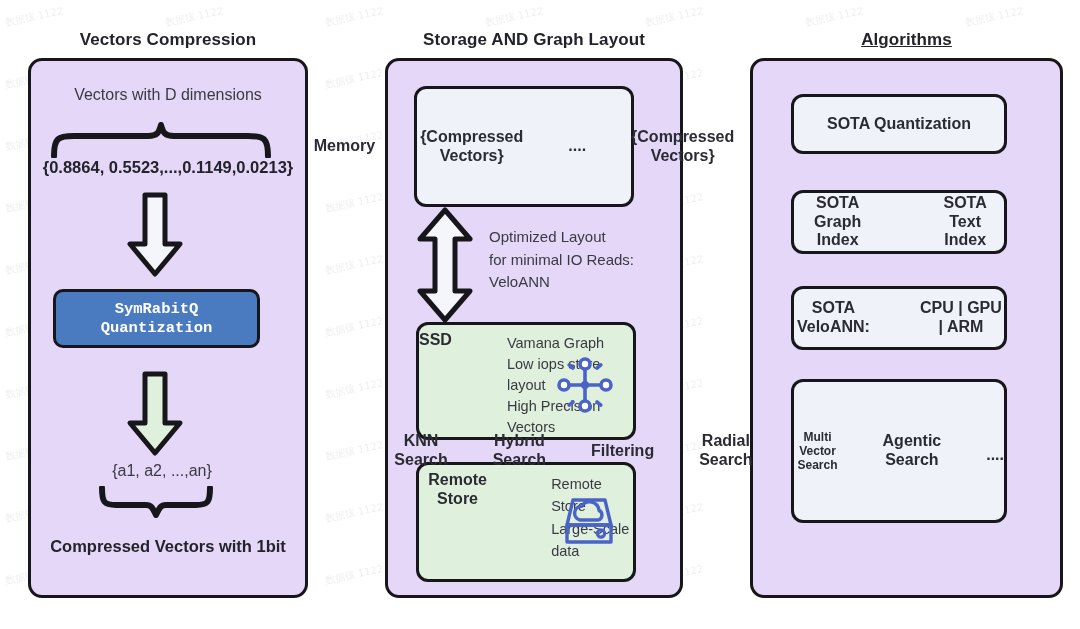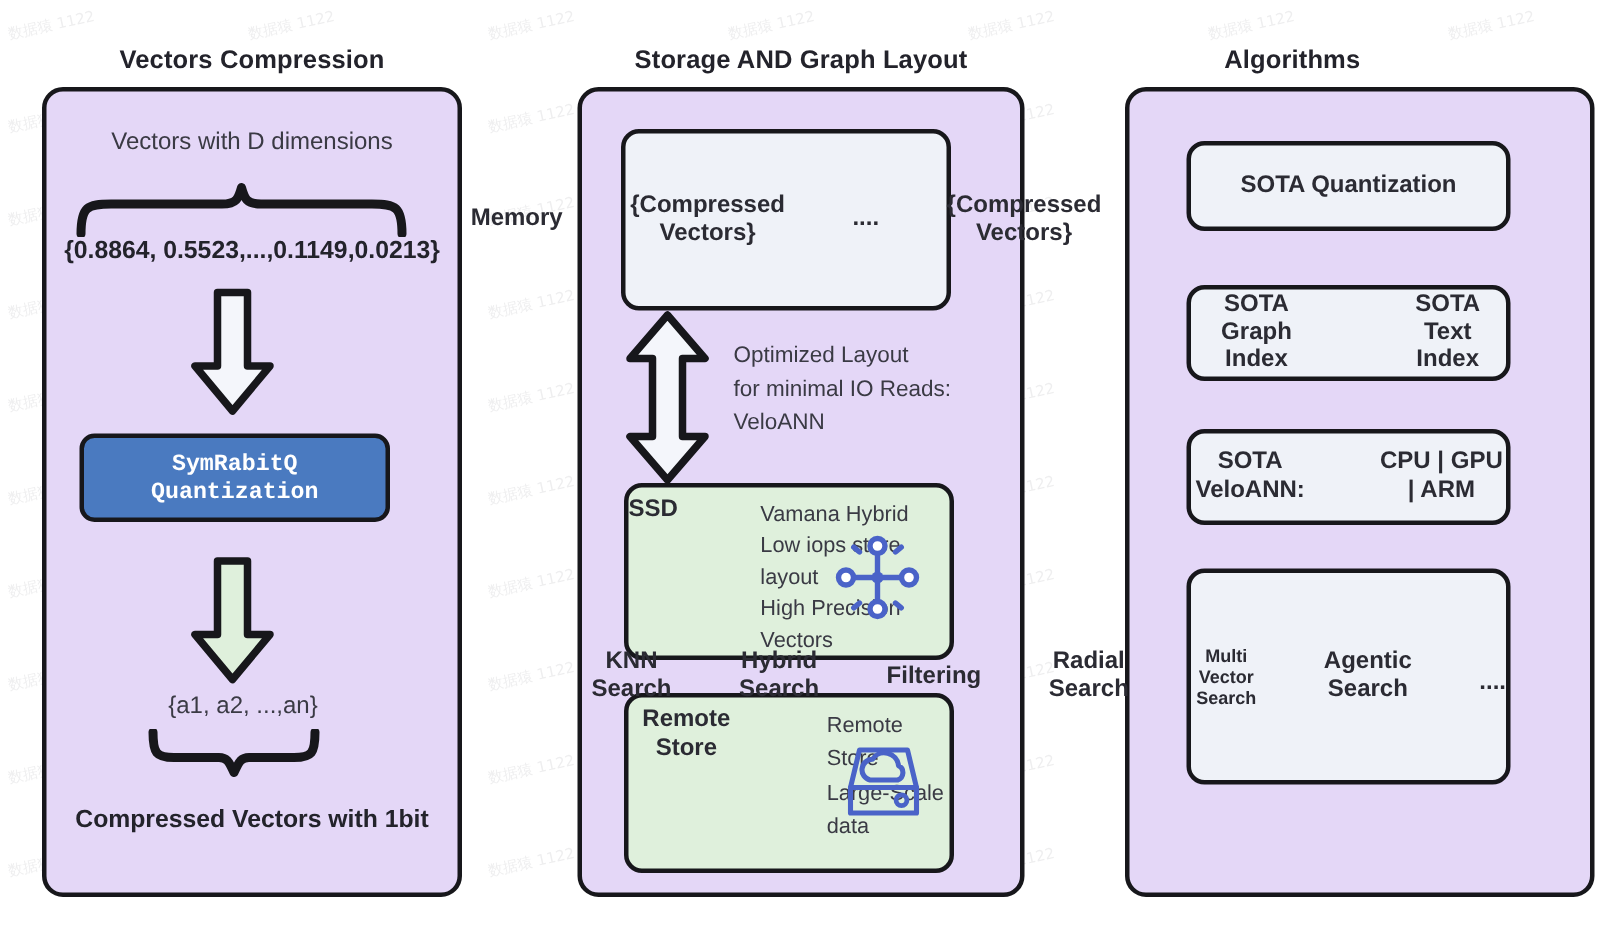--- a/index.html
+++ b/index.html
@@ -211,21 +211,21 @@
 
   <div class="txt" style="left:489px; top:226px; width:190px; font-size:15px; line-height:1.5;">
     <div>Optimized Layout</div>
     <div>for minimal IO Reads:</div>
     <div>VeloANN</div>
   </div>
 
   <div class="card green" style="left:416px; top:322px; width:220px; height:118px; justify-content:flex-start; align-items:stretch; padding:6px 0 0 0;">
     <div class="line bold" style="font-size:16px; text-align:center;">SSD</div>
     <div style="position:relative; padding:2px 0 0 10px; font-size:14.5px; line-height:1.45; color:#3a3a44;">
-      <div>Vamana Hybrid</div>
+      <div>Vamana Graph</div>
       <div>Low iops store layout</div>
       <div>High Precision Vectors</div>
     </div>
     <div style="position:absolute; right:18px; top:30px;">
       <svg width="60" height="60" viewBox="0 0 60 60">
         <g stroke="#4a63c8" stroke-width="3.6" fill="none" stroke-linecap="round">
           <line x1="30" y1="13" x2="30" y2="47"></line>
           <line x1="13" y1="30" x2="47" y2="30"></line>
           <line x1="42" y1="13" x2="48" y2="8" stroke-dasharray="5 4"></line>
           <line x1="18" y1="13" x2="12" y2="8" stroke-dasharray="5 4"></line>
@@ -254,21 +254,21 @@
         <g stroke="#4a63c8" stroke-width="3.4" fill="none" stroke-linejoin="round">
           <path d="M12 5 L44 5 L50 30 L6 30 Z"></path>
           <rect x="6" y="30" width="44" height="17"></rect>
           <path d="M19 25 a7 7 0 0 1 1.6 -13.8 a9.5 9.5 0 0 1 17.4 4.2 a5.2 5.2 0 0 1 -0.6 9.6 Z"></path>
         </g>
         <circle cx="40" cy="38.5" r="3.6" fill="none" stroke="#4a63c8" stroke-width="3.2"></circle>
       </svg>
     </div>
   </div>
 
-  <div class="col-title" style="left:705px; top:30px; width:313px;">Algorithms</div>
+  <div class="col-title" style="left:750px; top:30px; width:313px;text-decoration:underline;">Algorithms</div>
 
   <div class="panel" style="left:750px; top:58px; width:313px; height:540px;"></div>
 
   <div class="card grey" style="left:791px; top:94px; width:216px; height:60px;">
     <div class="line bold" style="font-size:16px;">SOTA Quantization</div>
   </div>
 
   <div class="card grey" style="left:791px; top:190px; width:216px; height:64px;">
     <div class="line bold" style="font-size:16px;">SOTA Graph Index</div>
     <div class="line bold" style="font-size:16px;">SOTA Text Index</div>

